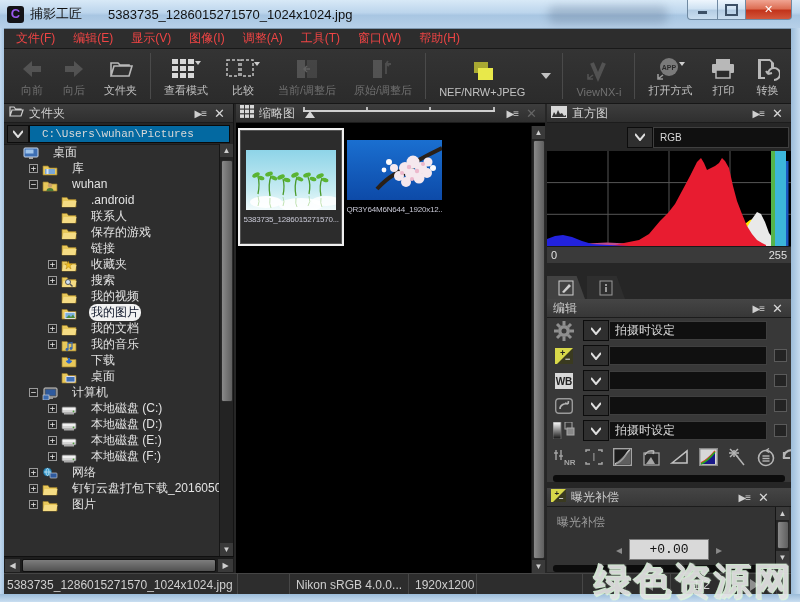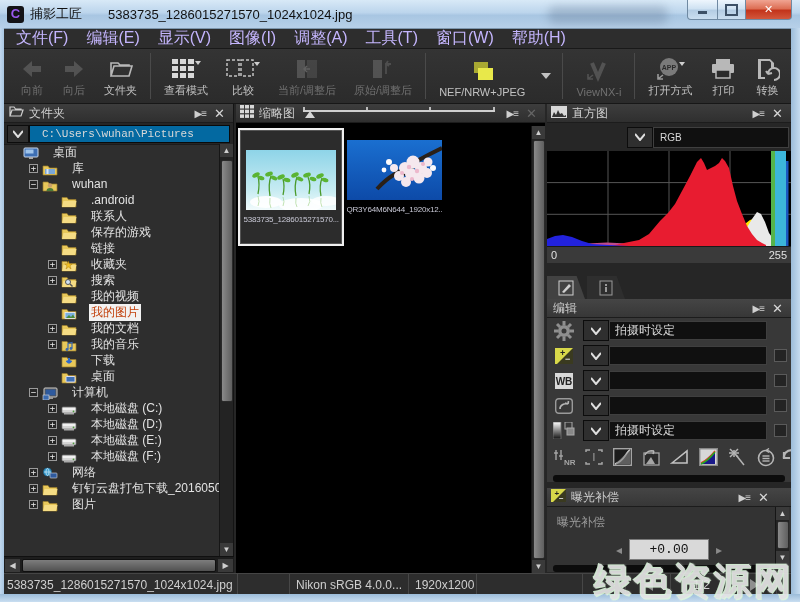--- a/index.html
+++ b/index.html
@@ -22,21 +22,21 @@
     background:linear-gradient(#eef6fd,#cfe2f2 45%,#b4cde4 55%,#cadef0);color:#3c5066;font-size:11px;font-weight:bold;}
   .win-btn.min{width:29px;border-radius:0 0 0 4px;}
   .win-btn.max{width:27px;border-left:none;}
   .win-btn.close{width:45px;border-left:none;border-radius:0 0 4px 0;
     background:linear-gradient(#f0a492,#dd6f55 45%,#c3341b 55%,#d2573c);color:#fff;}
   .glyph-min{width:9px;height:3px;background:currentColor;margin-top:6px;}
   .glyph-max{width:9px;height:8px;border:2px solid currentColor;}
   
   .menubar{position:absolute;left:1px;top:29px;width:798px;height:20px;background:#2d2d2d;
     border-bottom:1px solid #191919;display:flex;align-items:center;padding-left:6px;box-sizing:border-box;}
-  .menu-item{color:#c4b5fd;font-size:16px;padding:2px 9px;cursor:default;}
+  .menu-item{color:#ef4444;font-size:12px;padding:2px 9px;cursor:default;}
   
   .toolbar{position:absolute;left:1px;top:49px;width:798px;height:55px;
     background:linear-gradient(#343434,#2b2b2b);border-bottom:1px solid #171717;
     display:flex;align-items:stretch;padding-left:10px;box-sizing:border-box;}
   .tb-btn{display:flex;flex-direction:column;align-items:center;justify-content:flex-end;
     padding:4px 9px 5px;color:#c2c2c2;font-size:11px;white-space:nowrap;}
   .tb-btn .ic{height:28px;display:flex;align-items:center;}
   .tb-btn.disabled{color:#6f6f6f;}
   .tb-sep{width:1px;background:#4a4a4a;margin:4px 4px;}
   .tb-caret{display:flex;align-items:center;padding:0 6px;}
@@ -54,21 +54,21 @@
   .path-drop{width:20px;height:16px;background:#2f2f2f;border:1px solid #0c0c0c;display:flex;align-items:center;justify-content:center;}
   .path-box{flex:1;height:16px;background:#0369a1;border:1px solid #0a0a0a;color:#d8d8d8;
     font-family:"Liberation Mono","DejaVu Sans Mono",monospace;font-size:11px;line-height:16px;padding:0 12px;
     white-space:nowrap;overflow:hidden;}
   .tree{position:absolute;left:0;top:40px;right:13px;bottom:17px;overflow:hidden;}
   .tree-row{height:16px;display:flex;align-items:center;white-space:nowrap;}
   .expander{width:9px;height:9px;box-sizing:border-box;border:1px solid #9a9a9a;background:#262626;color:#e8e8e8;
     font-size:9px;line-height:7px;text-align:center;margin-right:4px;flex:0 0 auto;font-family:"DejaVu Sans Mono",monospace;}
   .exp-placeholder{width:13px;flex:0 0 auto;}
   .tree-label{color:#e2e2e2;font-size:12px;margin-left:12px;padding:0 2px;}
-  .tree-row.selected .tree-label{background:#f2f2f2;color:#c2410c;}
+  .tree-row.selected .tree-label{background:#f2f2f2;color:#0f172a;border-radius:8px;}
   .tree-ic{width:16px;height:13px;flex:0 0 auto;}
   .vscroll{position:absolute;width:13px;background:#232323;border-left:1px solid #161616;}
   .vs-arrow{height:13px;background:#3a3a3a;color:#cfcfcf;font-size:8px;text-align:center;line-height:13px;}
   .vs-thumb{position:absolute;left:1px;width:10px;background:linear-gradient(90deg,#8a8a8a,#5f5f5f);border:1px solid #2a2a2a;border-radius:2px;}
   .hscroll{position:absolute;left:0;bottom:0;height:17px;width:230px;background:#1d1d1d;border-top:1px solid #101010;display:flex;align-items:center;box-sizing:border-box;}
   .hs-arrow{width:15px;height:13px;background:#3a3a3a;color:#cfcfcf;font-size:8px;text-align:center;line-height:13px;margin:0 1px;}
   .hs-thumb{flex:1;height:11px;background:linear-gradient(#7d7d7d,#515151);border:1px solid #101010;border-radius:2px;margin:0 1px;}
   
   .center-panel{position:absolute;left:236px;top:104px;width:309px;height:469px;background:#000;}
   .thumbs-body{position:absolute;left:0;top:22px;right:0;bottom:0;background:#000;}

